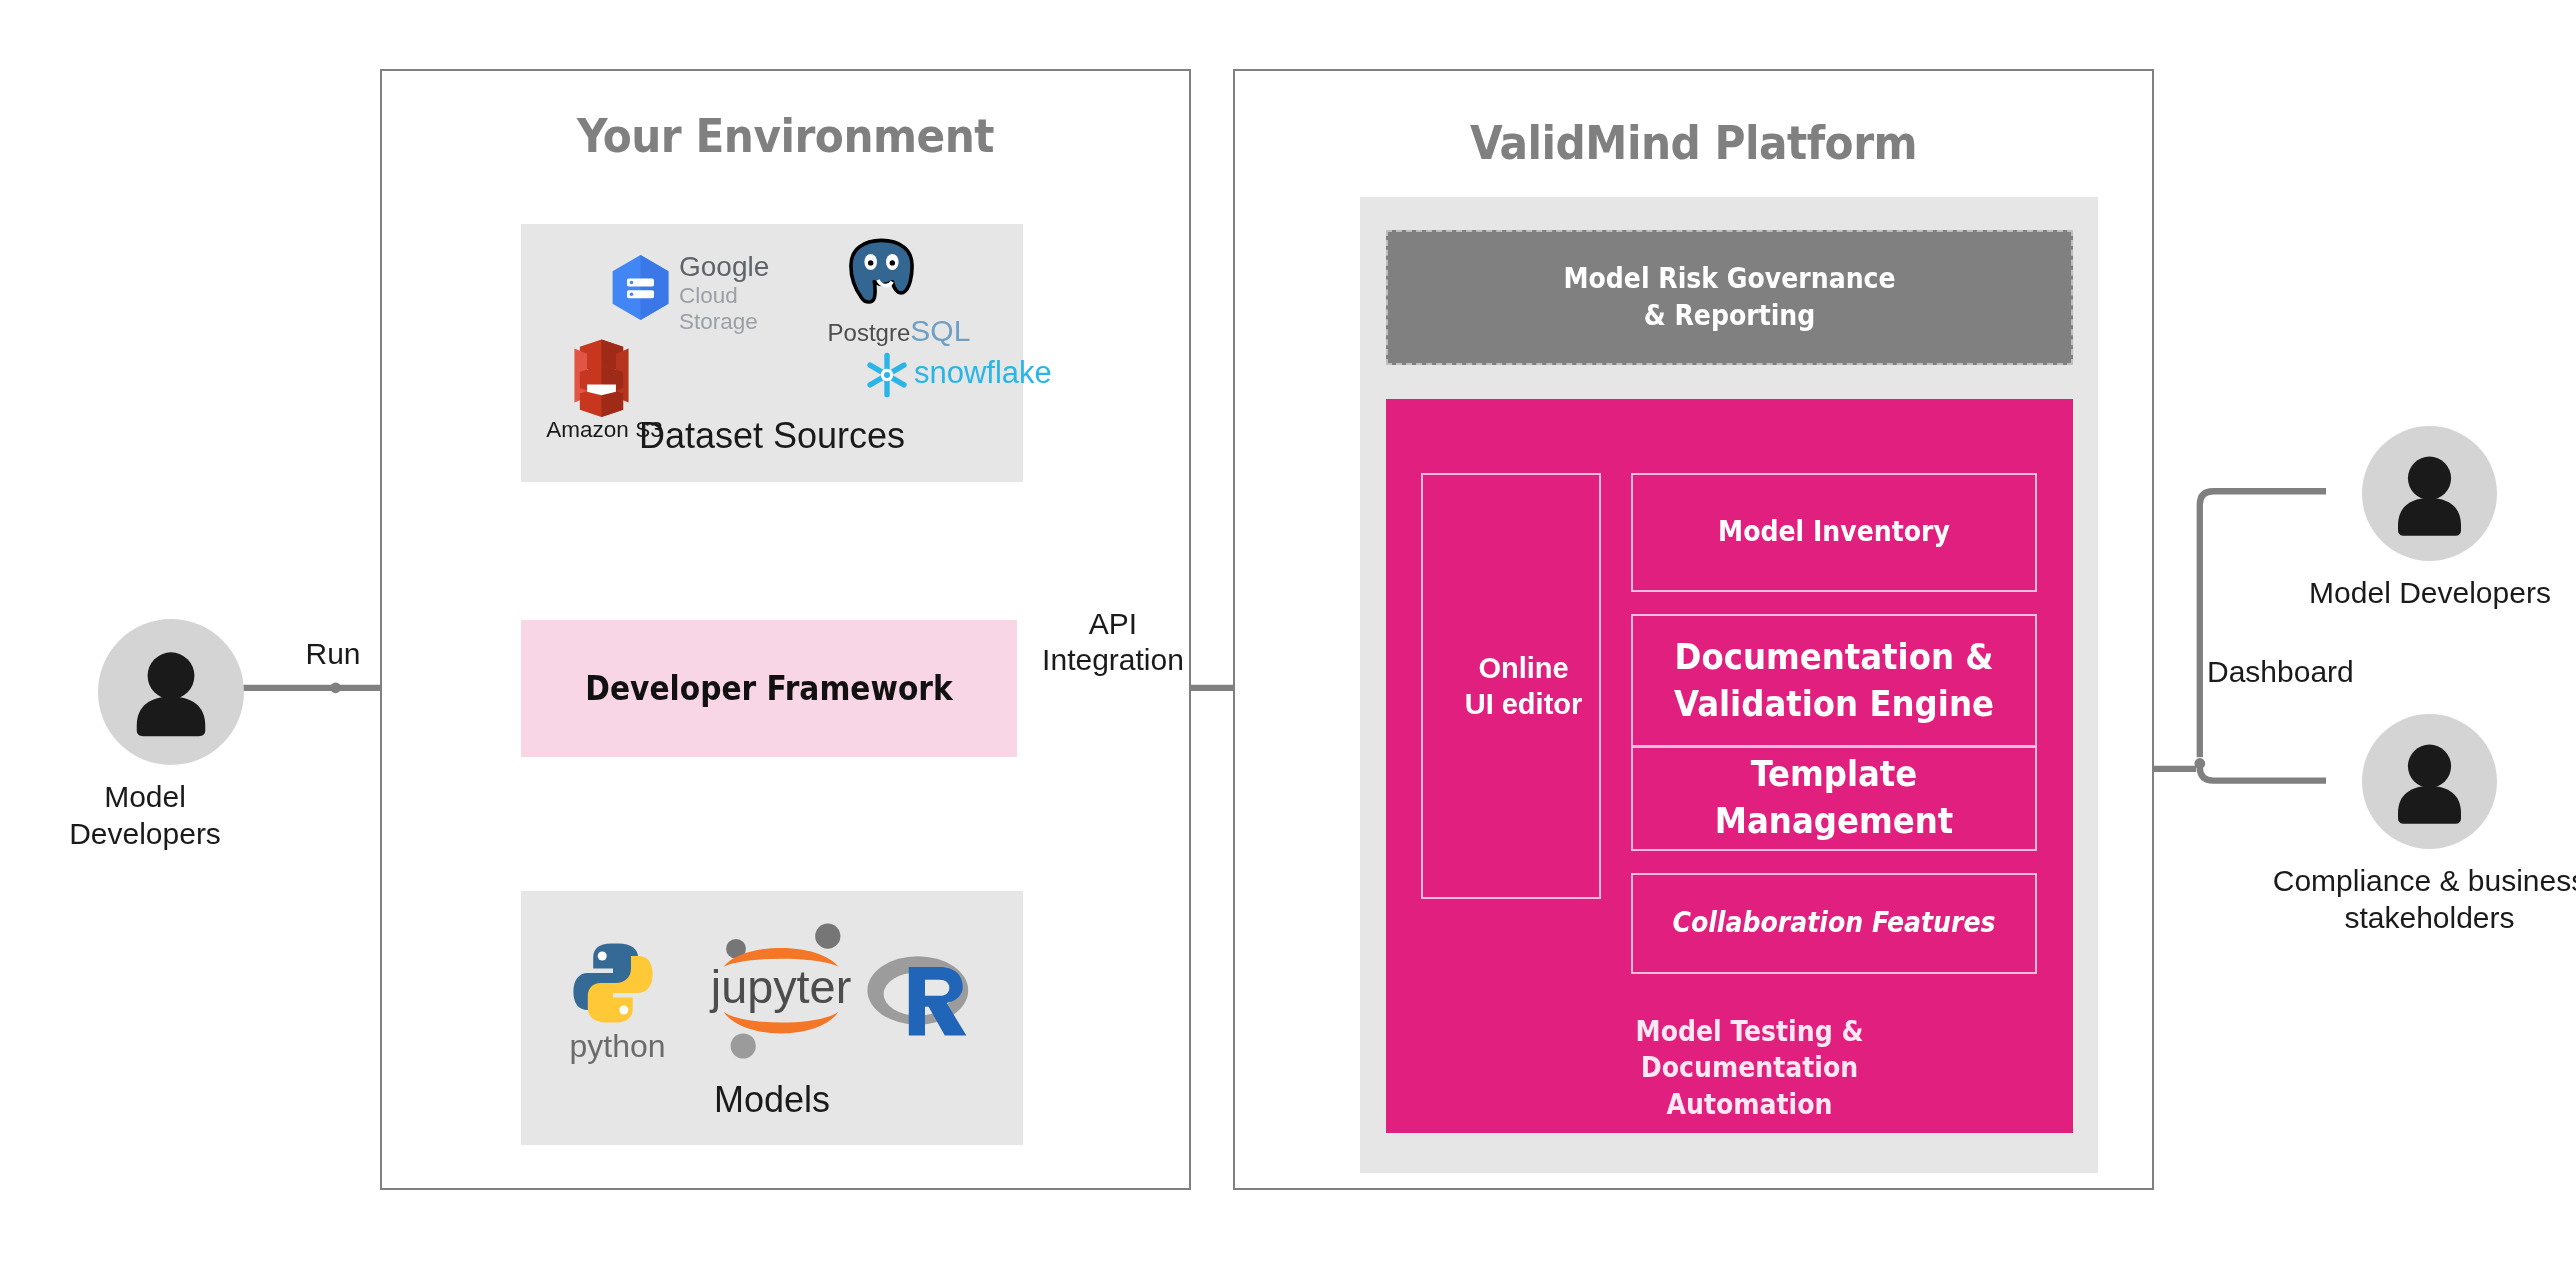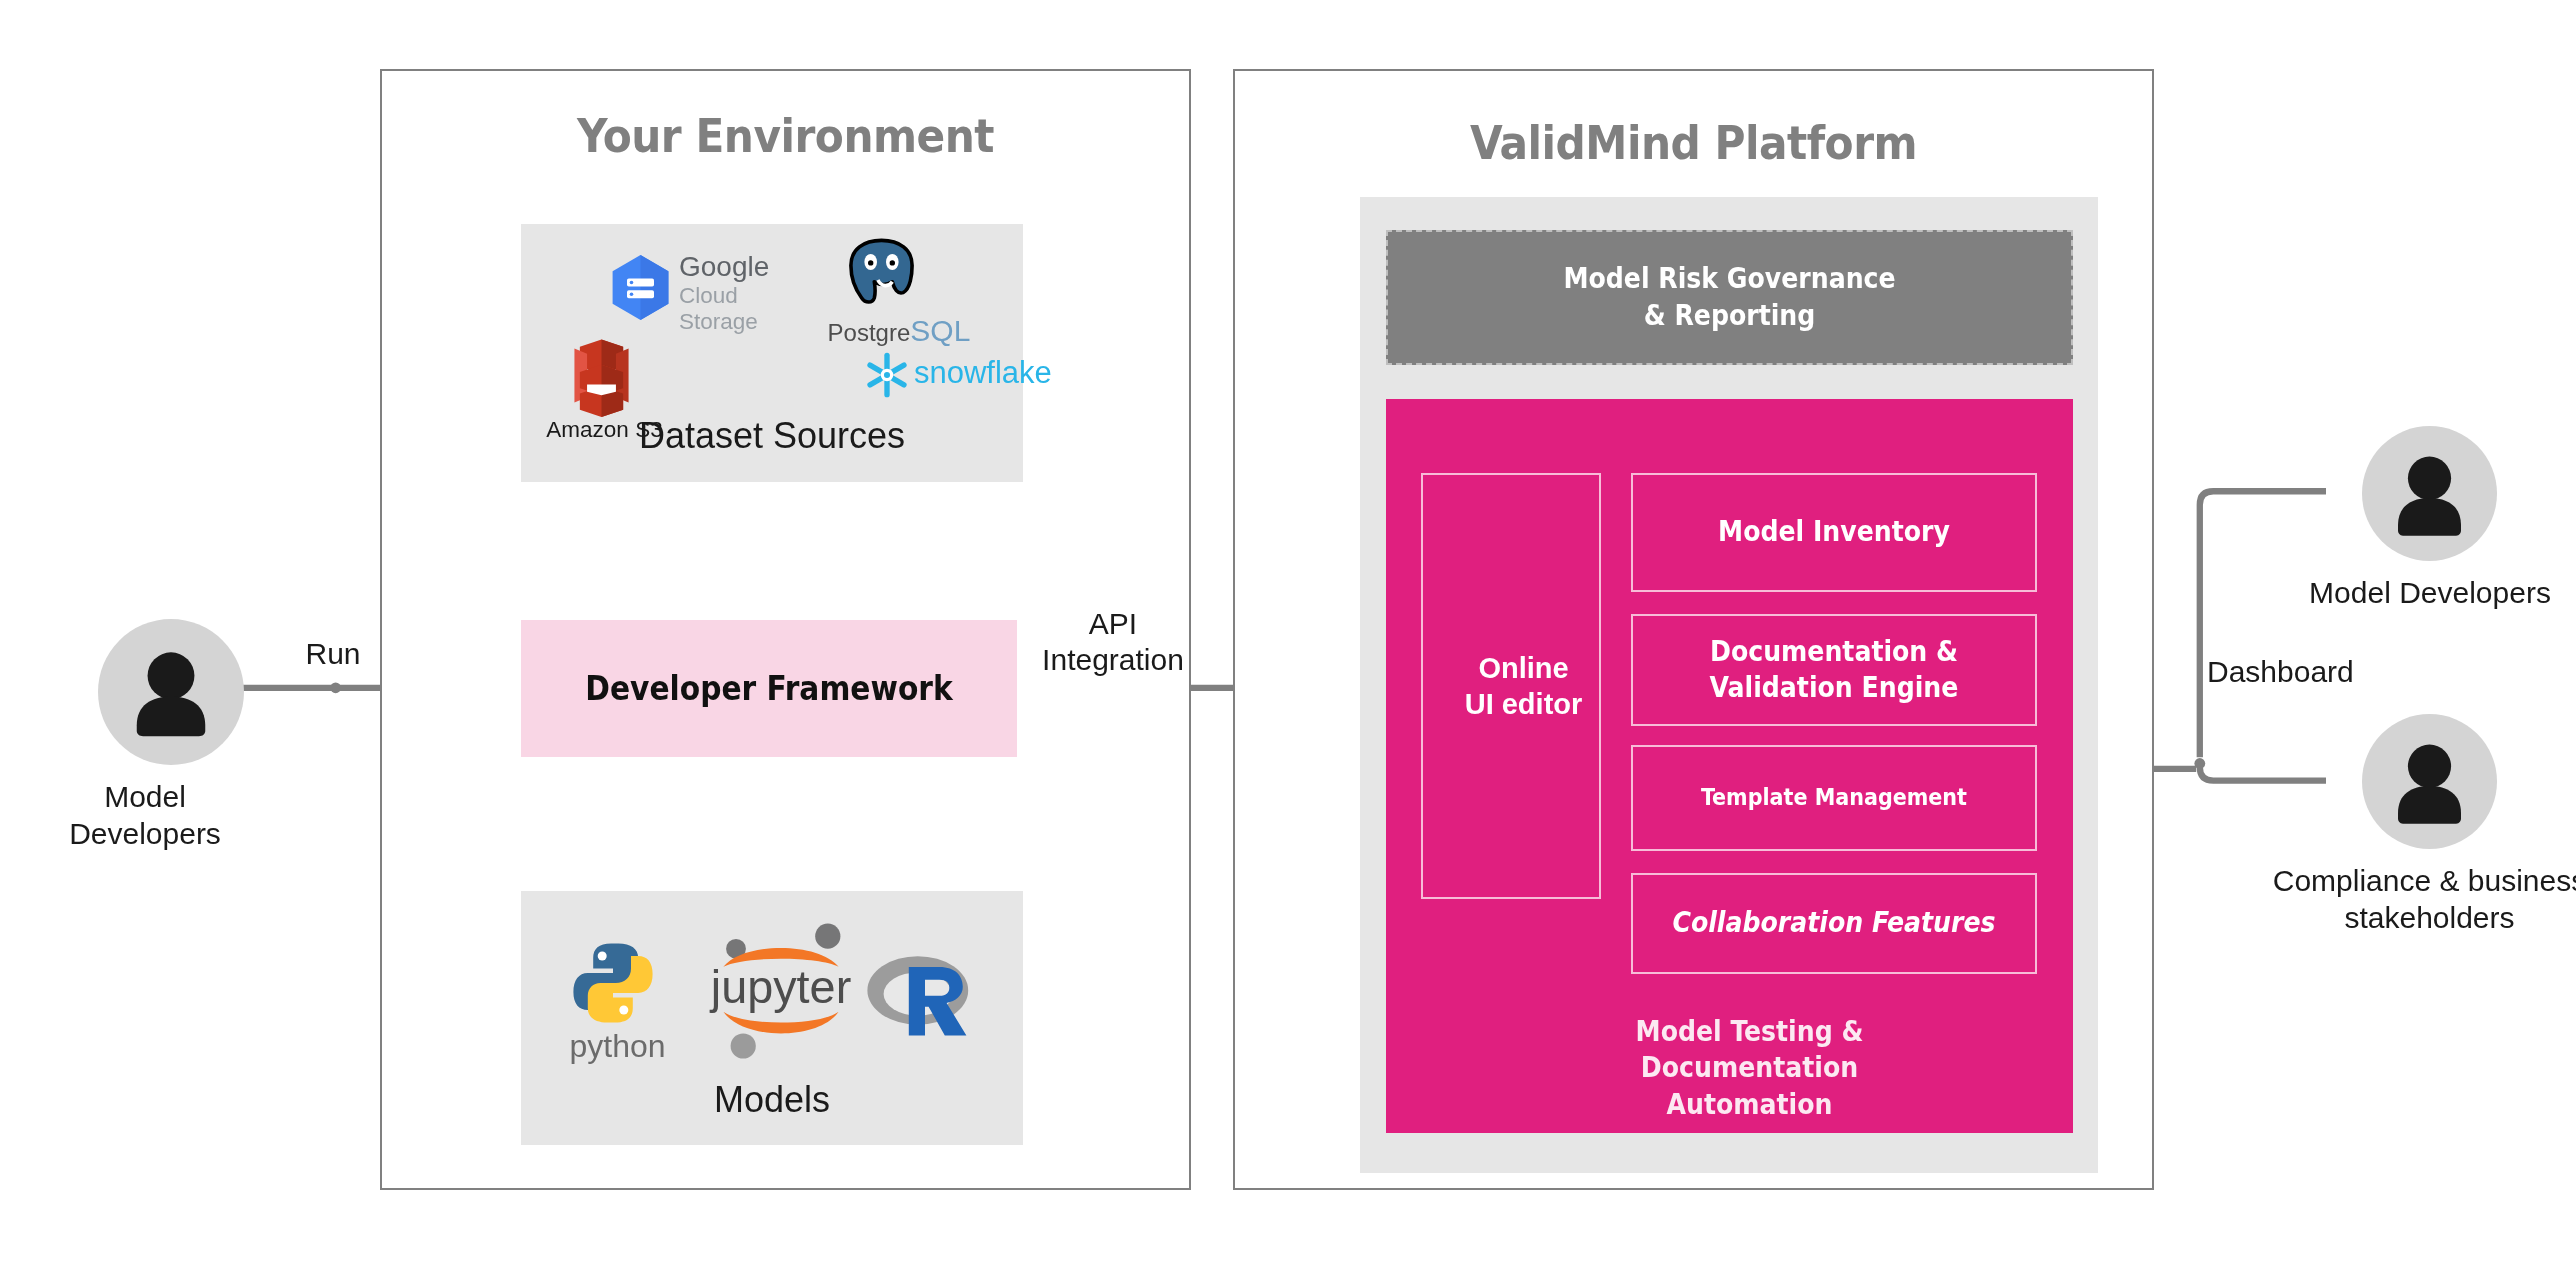--- a/index.html
+++ b/index.html
@@ -216,23 +216,23 @@
 &amp; Reporting</div>
 
 <div class="abs pink-panel" style="left:1386px;top:399px;width:687px;height:734px;">
 
   <div class="ui-editor abs" style="left:35px;top:74px;width:180px;height:426px;font-size:29px;
               white-space:pre-line;">Online
 UI editor</div>
 
   <div class="pink-sub abs" style="left:245px;top:74px;width:406px;height:119px;font-size:28px;">Model Inventory</div>
 
-  <div class="pink-sub abs" style="left:245px;top:215px;width:406px;height:112px;font-size:28px;padding:0 32px;">Documentation &amp; Validation Engine</div>
-
-  <div class="pink-sub abs" style="left:245px;top:346px;width:406px;height:106px;font-size:23px;">Template Management</div>
+  <div class="pink-sub abs" style="left:245px;top:215px;width:406px;height:134px;font-size:36px;padding:0 32px;">Documentation &amp; Validation Engine</div>
+
+  <div class="pink-sub abs" style="left:245px;top:346px;width:406px;height:106px;font-size:36px;">Template Management</div>
 
   <div class="pink-sub abs" style="left:245px;top:474px;width:406px;height:101px;font-size:28px;font-style:italic;">Collaboration Features</div>
 
   <div class="pink-caption" style="top:615px;font-size:28px;padding:0 135px;">Model Testing &amp; Documentation Automation</div>
 </div>
 
 <div class="abs" style="left:72px;top:619px;width:198px;height:207px;">
   <div class="persona-circle" style="width:146px;height:146px;margin:0 auto;">
     <svg width="146" height="146" viewBox="0 0 162 162">
       <circle cx="81" cy="63" r="26" fill="#1a1a1a"></circle>

